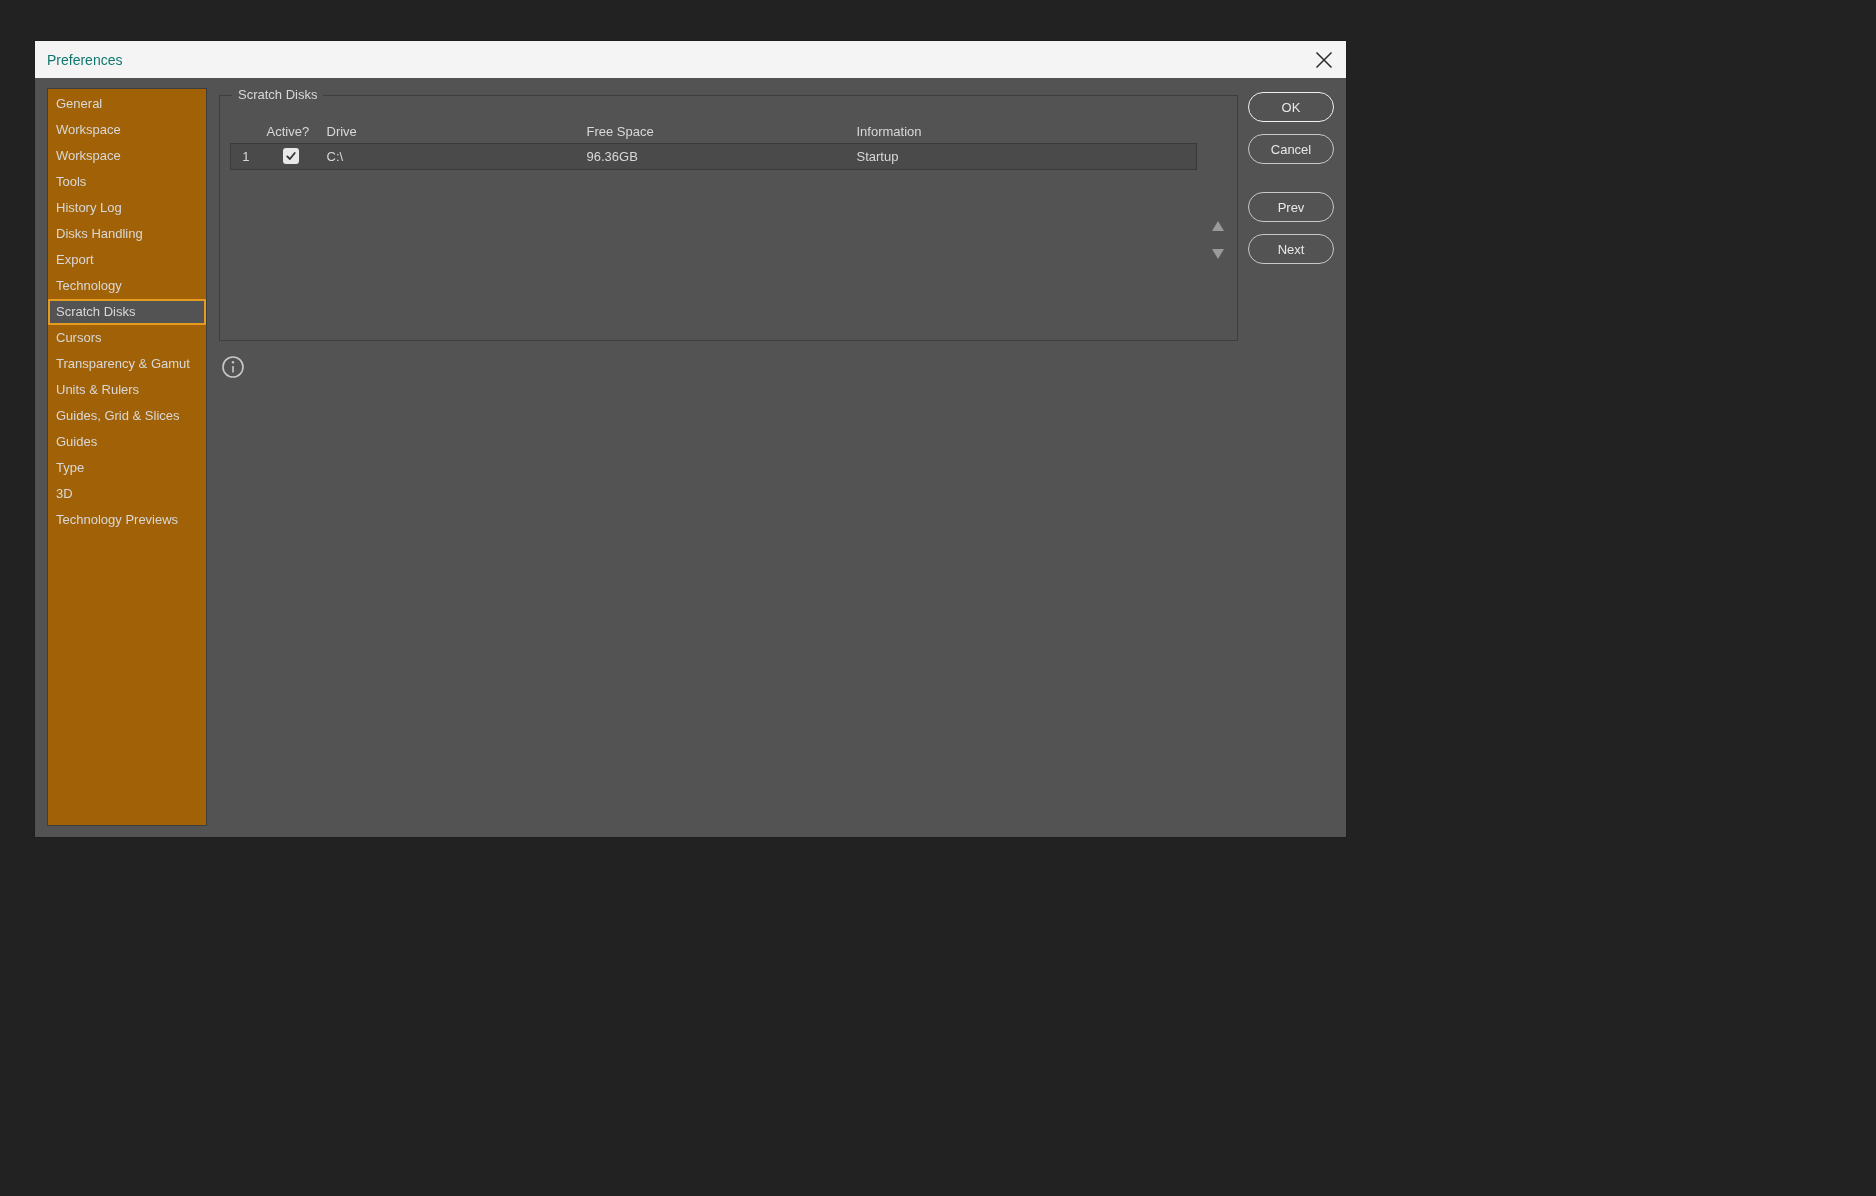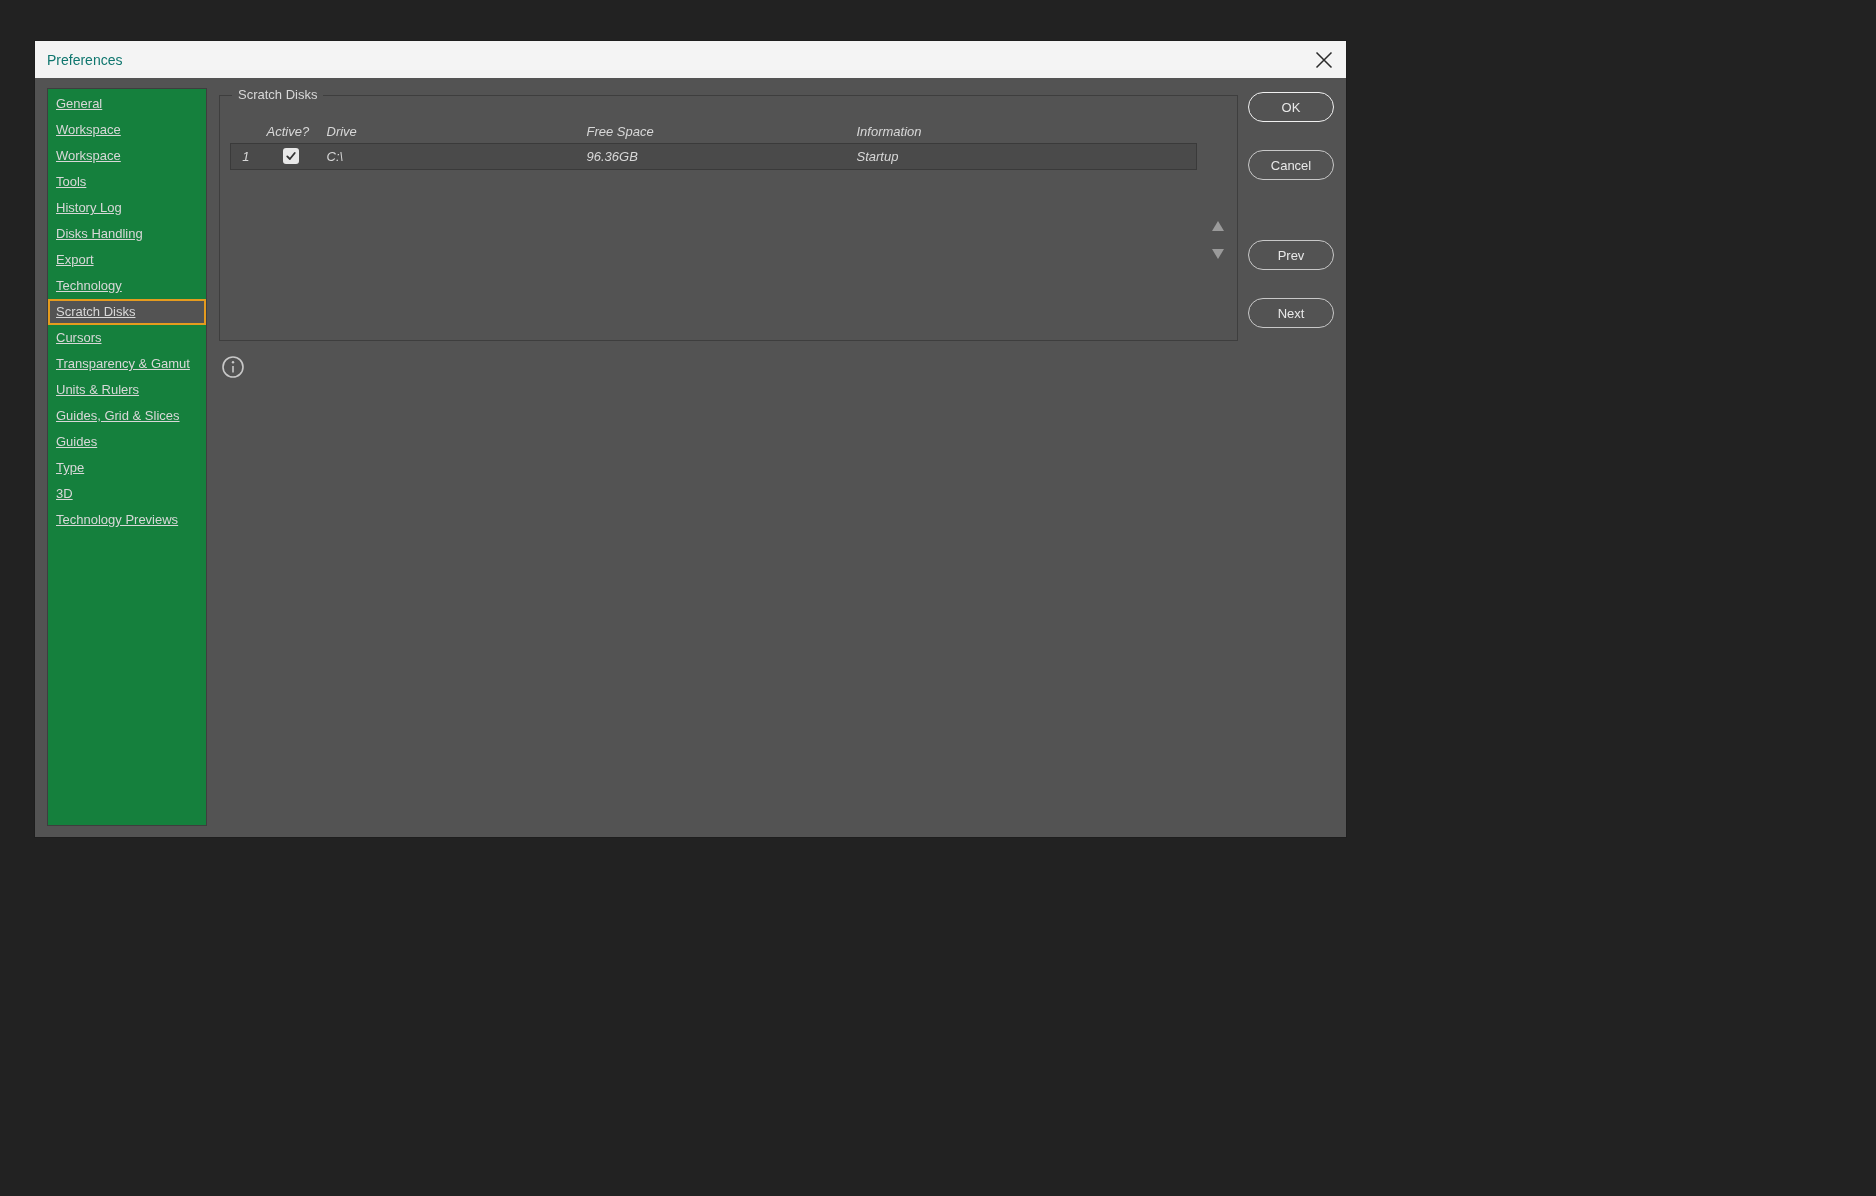--- a/index.html
+++ b/index.html
@@ -40,25 +40,24 @@
   color: #2b2b2b;
 }
 .body {
   display: flex;
   height: calc(100% - 37px);
   padding: 10px 12px 12px 12px;
   gap: 12px;
 }
 .sidebar {
   width: 160px;
-  background: #15803d;
+  background: #a16207;
   border: 1px solid #3e3e3e;
   padding: 2px 0;
   height: 738px;
-  text-decoration: underline;
 }
 .sidebar-item {
   padding: 4px 8px;
   color: #d8d8d8;
   cursor: pointer;
   font-size: 13px;
   line-height: 18px;
   position: relative;
 }
 .sidebar-item.selected {
@@ -85,21 +84,20 @@
   top: -9px;
   left: 12px;
   background: #535353;
   padding: 0 6px;
   color: #d8d8d8;
   font-size: 13px;
 }
 .disks-area {
   display: flex;
   gap: 12px;
-  font-style: italic;
 }
 .table-wrap { flex: 1; }
 .table {
   width: 100%;
   border-collapse: collapse;
   table-layout: fixed;
 }
 .table th {
   text-align: left;
   font-weight: normal;
@@ -161,21 +159,21 @@
 .info-text {
   color: #d4d4d4;
   line-height: 20px;
   font-size: 14px;
   max-width: 560px;
 }
 .buttons-col {
   width: 86px;
   display: flex;
   flex-direction: column;
-  gap: 28px;
+  gap: 12px;
   padding-top: 4px;
 }
 .btn {
   height: 30px;
   border: 1px solid #c8c8c8;
   border-radius: 16px;
   background: transparent;
   color: #e8e8e8;
   font-size: 13px;
   cursor: pointer;

